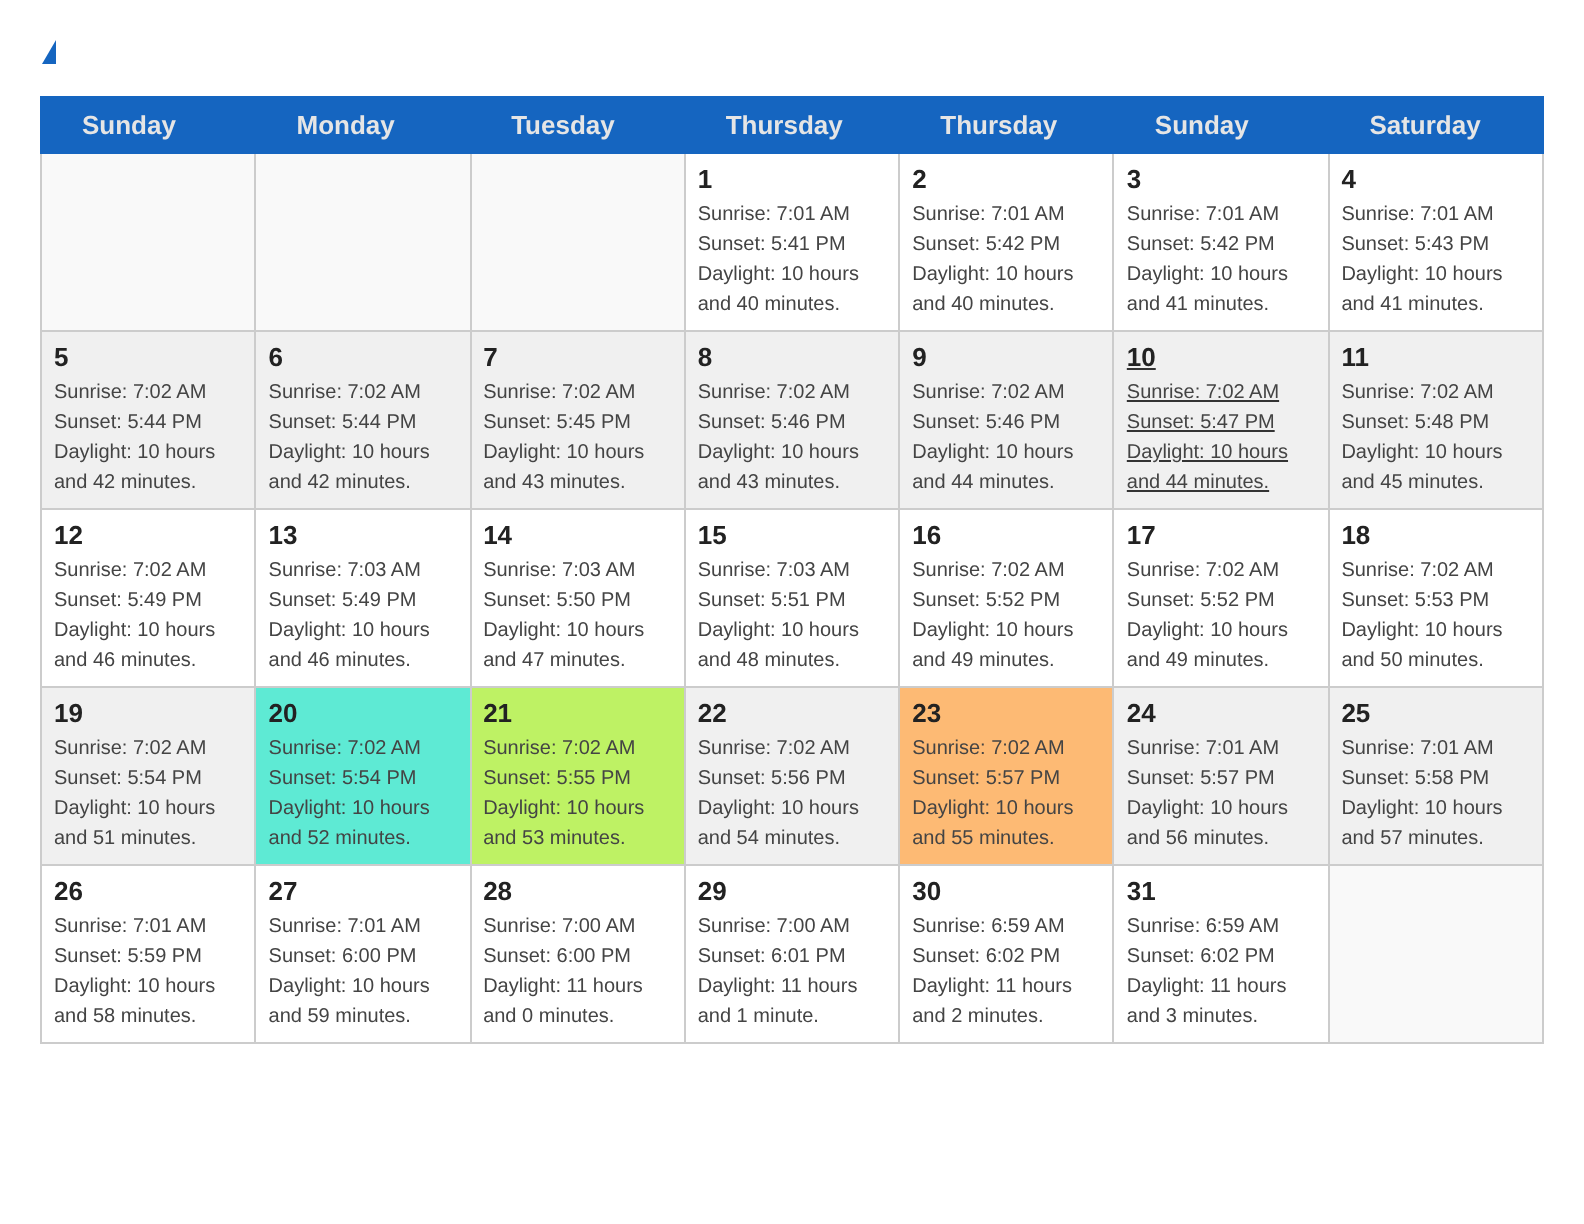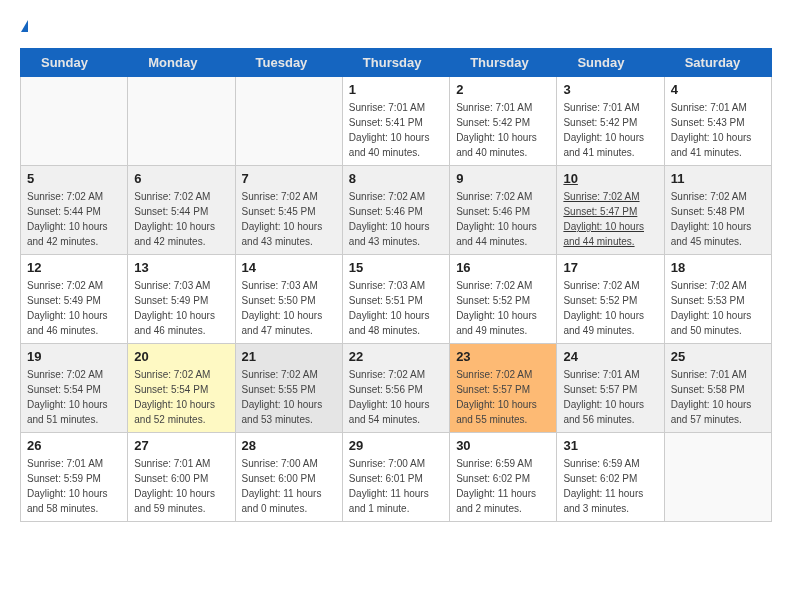--- a/index.html
+++ b/index.html
@@ -206,25 +206,25 @@
         <td>
           <div class="day-number">18</div>
           <div class="day-info">Sunrise: 7:02 AM<br>Sunset: 5:53 PM<br>Daylight: 10 hours<br>and 50 minutes.</div>
         </td>
       </tr>
       <tr>
         <td style="background: rgb(240, 240, 240);">
           <div class="day-number">19</div>
           <div class="day-info">Sunrise: 7:02 AM<br>Sunset: 5:54 PM<br>Daylight: 10 hours<br>and 51 minutes.</div>
         </td>
-        <td style="background: #fef9c3;">
+        <td style="background: #5eead4;">
           <div class="day-number">20</div>
           <div class="day-info">Sunrise: 7:02 AM<br>Sunset: 5:54 PM<br>Daylight: 10 hours<br>and 52 minutes.</div>
         </td>
-        <td style="background: #e5e5e5;">
+        <td style="background: #bef264;">
           <div class="day-number">21</div>
           <div class="day-info">Sunrise: 7:02 AM<br>Sunset: 5:55 PM<br>Daylight: 10 hours<br>and 53 minutes.</div>
         </td>
         <td style="background: rgb(240, 240, 240);">
           <div class="day-number">22</div>
           <div class="day-info">Sunrise: 7:02 AM<br>Sunset: 5:56 PM<br>Daylight: 10 hours<br>and 54 minutes.</div>
         </td>
         <td style="background: #fdba74;">
           <div class="day-number">23</div>
           <div class="day-info">Sunrise: 7:02 AM<br>Sunset: 5:57 PM<br>Daylight: 10 hours<br>and 55 minutes.</div>

